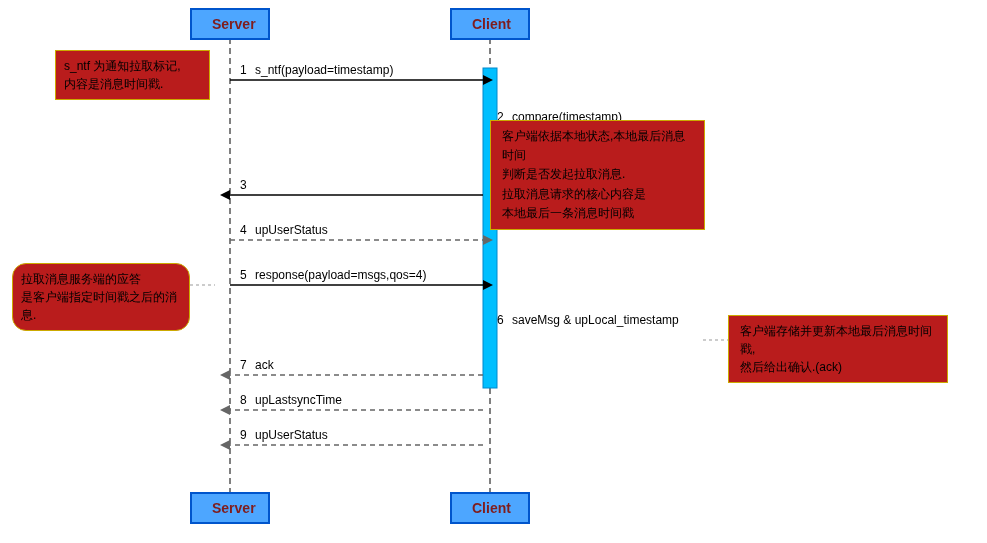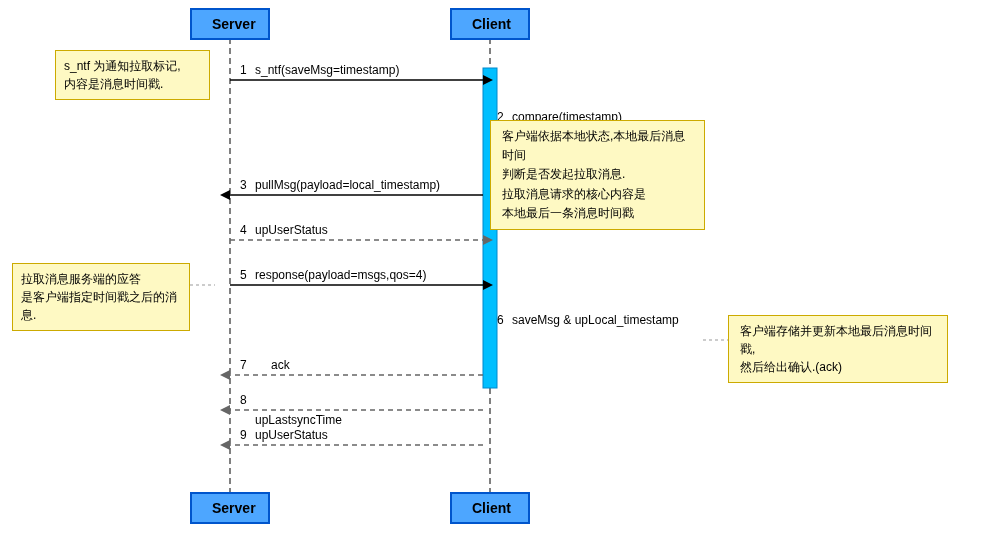--- a/index.html
+++ b/index.html
@@ -16,37 +16,37 @@
       position: relative;
       width: 987px;
       height: 543px;
       background: #fff;
     }
     
     .actor-box {
       position: absolute;
       background: #4da6ff;
       border: 2px solid #0055cc;
-      color: #000000;
+      color: #7f1d1d;
       font-weight: bold;
       font-size: 14px;
       padding: 6px 20px;
       text-align: center;
       border-radius: 0;
     }
     .arrow-label {
       position: absolute;
       font-size: 12px;
       color: #000;
       white-space: nowrap;
     }
     
     .note-box {
       position: absolute;
-      background: #fef9c3;
+      background: #b91c1c;
       border: 1px solid #ccaa00;
       padding: 6px 8px;
       font-size: 12px;
       line-height: 1.5;
       max-width: 180px;
     }
     .note-box.wide {
       max-width: 220px;
       padding-left: 11px;
     }
@@ -101,55 +101,54 @@
     <line x1="730" y1="340" x2="700" y2="340" stroke="#999" stroke-width="1" stroke-dasharray="3,3"></line>
   </svg>
 
   <div class="actor-box" style="left:190px; top:8px; width:80px;">Server</div>
   <div class="actor-box" style="left:450px; top:8px; width:80px;">Client</div>
 
   <div class="actor-box" style="left:190px; top:492px; width:80px;">Server</div>
   <div class="actor-box" style="left:450px; top:492px; width:80px;">Client</div>
 
   <div class="arrow-label" style="left:240px; top:63px;">1</div>
-  <span class="arrow-label" style="left:255px; top:63px;">s_ntf(saveMsg=timestamp)</span>
+  <span class="arrow-label" style="left:255px; top:63px;">s_ntf(payload=timestamp)</span>
 
   <div class="arrow-label" style="left:497px; top:110px;">2</div>
   <span class="arrow-label" style="left:512px; top:110px;text-align:right;">compare(timestamp)</span>
 
   <div class="arrow-label" style="left:240px; top:178px;">3</div>
-  <span class="arrow-label" style="left:255px; top:178px;">pullMsg(payload=local_timestamp)</span>
 
   <div class="arrow-label" style="left:240px; top:223px;">4</div>
   <span class="arrow-label" style="left:255px; top:223px;">upUserStatus</span>
 
   <div class="arrow-label" style="left:240px; top:268px;">5</div>
   <span class="arrow-label" style="left:255px; top:268px;">response(payload=msgs,qos=4)</span>
 
   <div class="arrow-label" style="left:497px; top:313px;">6</div>
   <span class="arrow-label" style="left:512px; top:313px;">saveMsg &amp; upLocal_timestamp</span>
 
   <div class="arrow-label" style="left:240px; top:358px;">7</div>
-  <span class="arrow-label" style="left:255px; top:358px;margin-left:16px;">ack</span>
+  <span class="arrow-label" style="left:255px; top:358px;">ack</span>
 
   <div class="arrow-label" style="left:240px; top:393px;">8</div>
-  <span class="arrow-label" style="left:255px; top:393px;margin-top:20px;">upLastsyncTime</span>
+  <span class="arrow-label" style="left:255px; top:393px;">upLastsyncTime</span>
 
   <div class="arrow-label" style="left:240px; top:428px;">9</div>
   <span class="arrow-label" style="left:255px; top:428px;">upUserStatus</span>
 
   <div class="note-box" style="left:55px; top:50px; width:155px;">
     <span>s_ntf 为通知拉取标记,<br>内容是消息时间戳.</span>
   </div>
 
   <div class="note-box wide" style="left:490px; top:120px; width:215px; line-height:1.6;">
     <span>客户端依据本地状态,本地最后消息时间<br>判断是否发起拉取消息.<br>拉取消息请求的核心内容是<br>本地最后一条消息时间戳</span>
   </div>
 
-  <div class="note-box" style="left:12px; top:263px; width:178px;">
+  <div class="note-box" style="left:12px; top:263px; width:178px;border-radius:14px;">
     <span>拉取消息服务端的应答<br>是客户端指定时间戳之后的消息.</span>
   </div>
 
   <div class="note-box wide" style="left:728px; top:315px; width:256px;">
     <span>客户端存储并更新本地最后消息时间戳,<br>然后给出确认.(ack)</span>
   </div>
 
 </div>
 
 </body></html>

